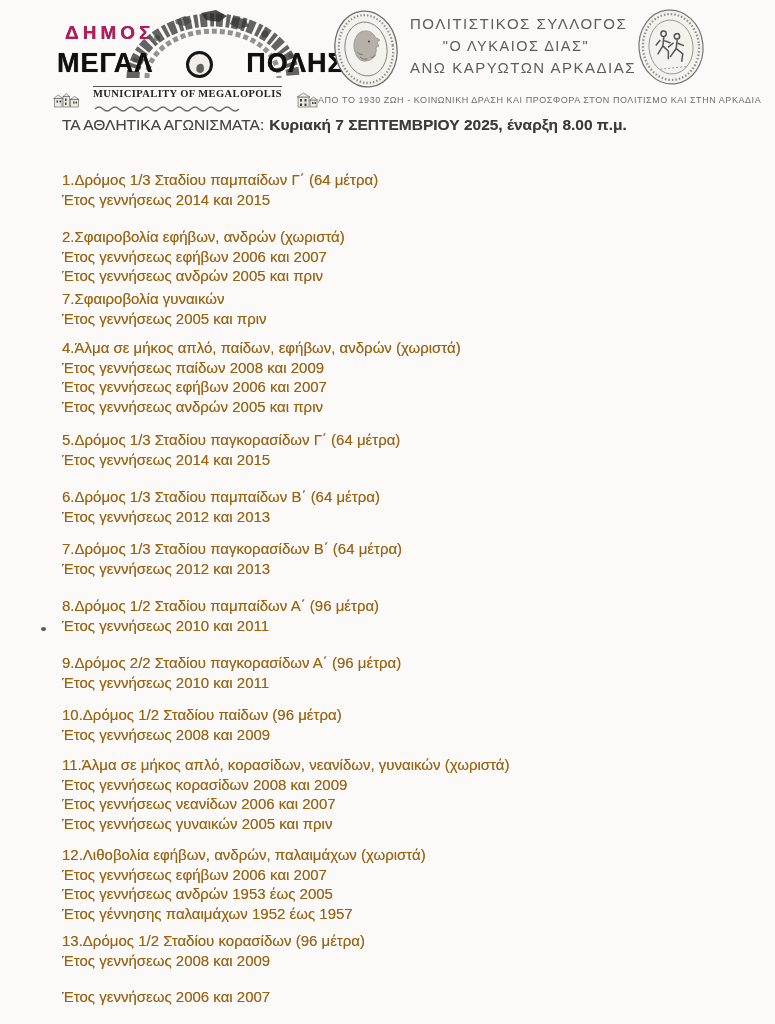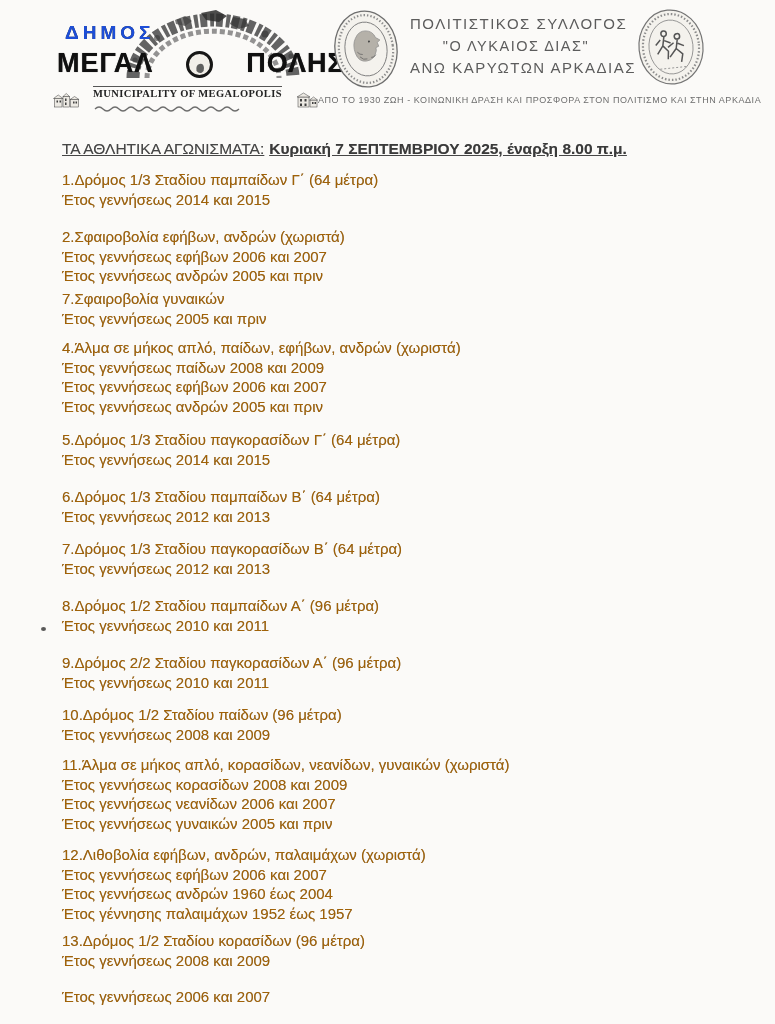--- a/index.html
+++ b/index.html
@@ -7,21 +7,21 @@
     position:relative;width:775px;height:1024px;margin:0 auto;
     background:#fbfaf8;overflow:hidden;
     font-family:"Liberation Sans","DejaVu Sans",sans-serif;
     color:#4c4c4c;
   }
   
   .muni-logo{position:absolute;left:53px;top:8px;width:266px;height:102px;}
   .arch-svg{position:absolute;left:52px;top:0px;}
   .muni-top{
     position:absolute;left:12px;top:14px;
-    font-size:19px;font-weight:700;letter-spacing:4px;color:#1d4ed8;
+    font-size:19px;font-weight:700;letter-spacing:4px;color:#be185d;
     text-shadow:0 0 .6px #222;
   }
   .muni-main{
     position:absolute;left:4px;top:40px;display:flex;align-items:center;
     font-size:27px;font-weight:700;letter-spacing:1px;color:#101010;
     text-shadow:0 0 .7px #222;white-space:nowrap;gap:32px;
   }
   .emblem-o{
     display:inline-block;width:21px;height:21px;border:3px solid #161616;
     border-radius:50%;margin:0 1px;position:relative;top:1px;background:#f2efe9;
@@ -46,22 +46,22 @@
   }
   .club-line1{font-size:15px;}
   .club-line2{font-size:14.5px;}
   .club-line3{font-size:15px;}
   .tagline{
     position:absolute;left:318px;top:95px;width:402px;text-align:center;
     font-size:9px;letter-spacing:.55px;color:#6d6d6d;white-space:nowrap;
   }
   
   .doc-title{
-    position:absolute;left:62px;top:140px;font-size:15.5px;color:#464646;
-    white-space:nowrap;text-shadow:0 0 .4px rgba(70,70,70,.45);text-decoration:underline;
+    position:absolute;left:62px;top:116px;font-size:15.5px;color:#464646;
+    white-space:nowrap;text-shadow:0 0 .4px rgba(70,70,70,.45);
   }
   .doc-title .bold{font-weight:700;color:#3a3a3a;margin-left:5px;}
   
   .events{position:absolute;left:0;top:0;width:775px;height:1024px;}
   .event{
     position:absolute;left:62px;font-size:15px;line-height:19.5px;
     color:#a16207;white-space:nowrap;
     text-shadow:0 0 .4px rgba(75,75,75,.5);
   }
   .event:nth-of-type(1){top:170px}
@@ -238,21 +238,21 @@
       </div>
       <div class="event">
         <div>11.Άλμα σε μήκος απλό, κορασίδων, νεανίδων, γυναικών (χωριστά)</div>
         <div>Έτος γεννήσεως κορασίδων 2008 και 2009</div>
         <div>Έτος γεννήσεως νεανίδων 2006 και 2007</div>
         <div>Έτος γεννήσεως γυναικών 2005 και πριν</div>
       </div>
       <div class="event">
         <div>12.Λιθοβολία εφήβων, ανδρών, παλαιμάχων (χωριστά)</div>
         <div>Έτος γεννήσεως εφήβων 2006 και 2007</div>
-        <div>Έτος γεννήσεως ανδρών 1960 έως 2004</div>
+        <div>Έτος γεννήσεως ανδρών 1953 έως 2005</div>
         <div>Έτος γέννησης παλαιμάχων 1952 έως 1957</div>
       </div>
       <div class="event">
         <div>13.Δρόμος 1/2 Σταδίου κορασίδων (96 μέτρα)</div>
         <div>Έτος γεννήσεως 2008 και 2009</div>
       </div>
       <div class="event">
         <div>Έτος γεννήσεως 2006 και 2007</div>
       </div>
     </div>

